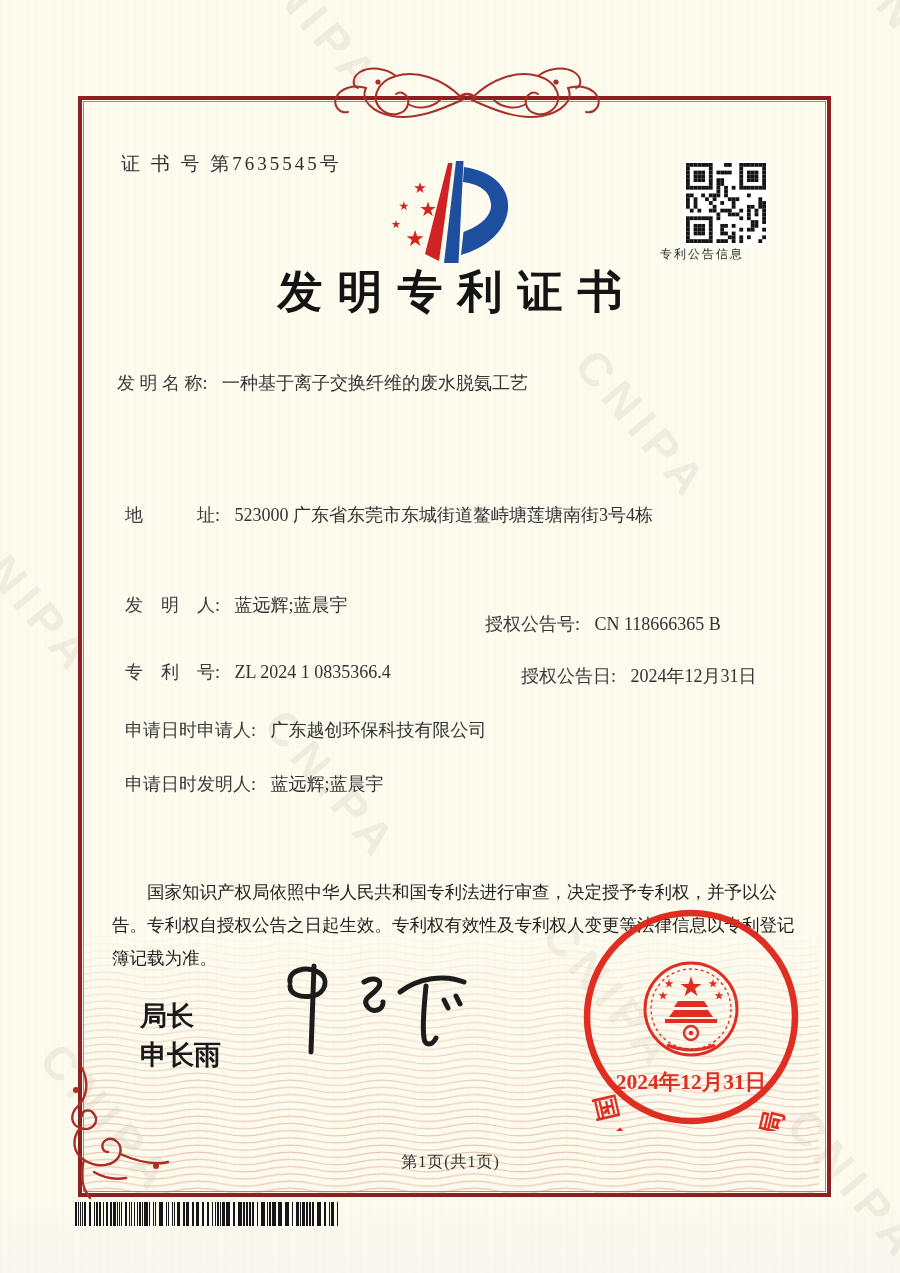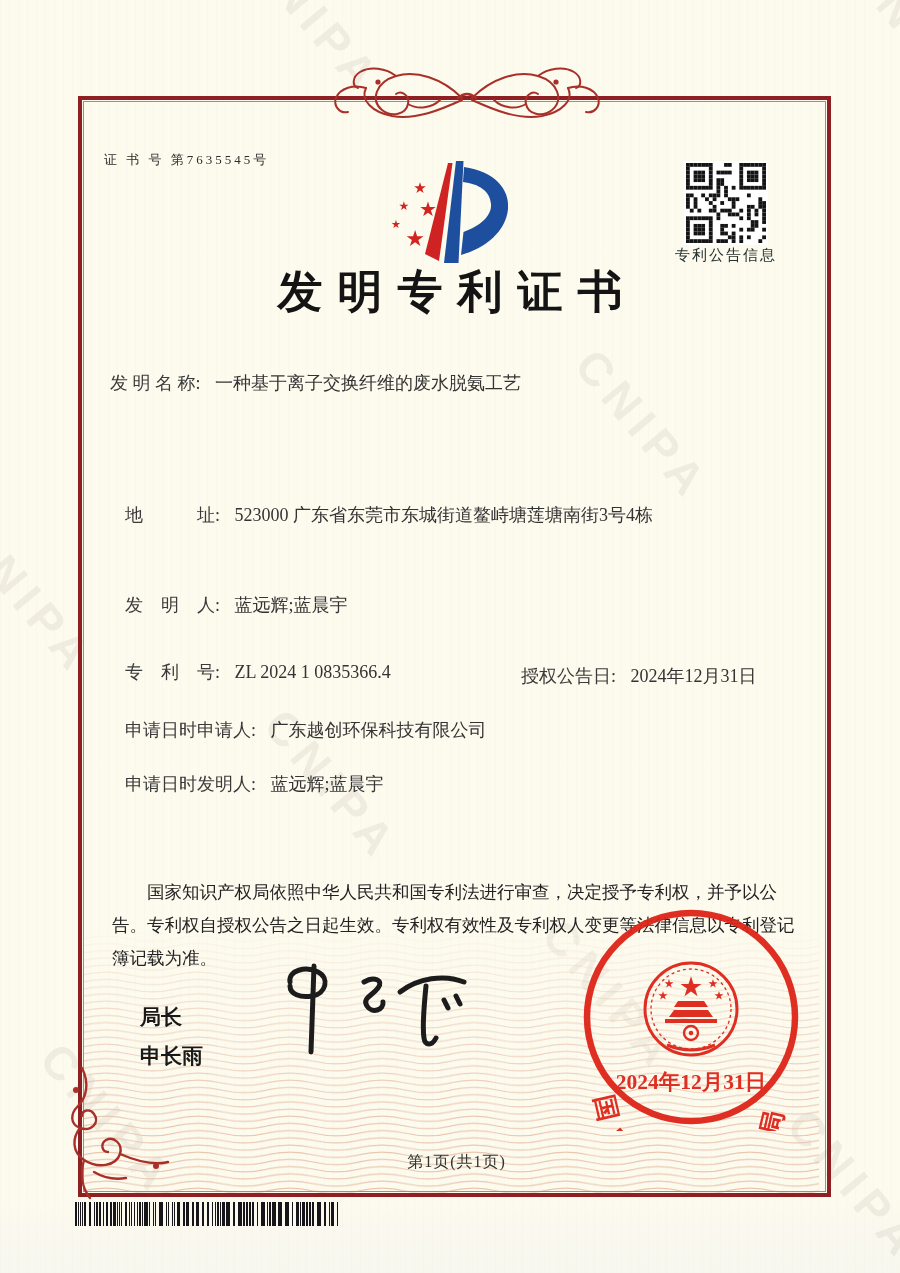--- a/index.html
+++ b/index.html
@@ -34,68 +34,68 @@
   }
   .frame::after{
     content:""; position:absolute; inset:1px;
     border:1px solid #c97b74;
   }
   
   .orn-top{position:absolute; left:312px; top:58px; pointer-events:none;}
   .orn-corner{position:absolute; left:56px; top:1062px; pointer-events:none;}
   
   .cert-no{
-    position:absolute; left:104px; top:151px;
-    font-size:13px; letter-spacing:3px; color:#2e2e2e;
+    position:absolute; left:121px; top:151px;
+    font-size:19px; letter-spacing:3px; color:#2e2e2e;
   }
   .logo{position:absolute; left:386px; top:160px;}
   .logo text{font-family:"DejaVu Sans",sans-serif;}
   .doc-title{
     position:absolute; left:0; top:262px; width:900px;
     text-align:center; font-size:45px; font-weight:bold; color:#141414;
     letter-spacing:15px; text-indent:15px;
   }
   .qr-wrap{position:absolute; left:684px; top:161px; width:80px; height:80px; background:#fff; padding:2px;}
   .qr-caption{
-    position:absolute; left:660px; top:246px; width:132px; text-align:center;
-    font-size:15px; letter-spacing:2px; color:#25322e;
+    position:absolute; left:660px; top:246px; width:132px; 
+    font-size:12px; letter-spacing:2px; color:#25322e;
   }
   
   .row{position:absolute; font-size:18px; white-space:nowrap;}
   .row .lbl{display:inline-block; color:#3a3a3a;}
   .row .val{color:#333;}
-  .r-name    {left:110px; top:371px;}
+  .r-name    {left:117px; top:371px;}
   .r-patentee{left:125px; top:447px;}
   .r-address {left:125px; top:503px;}
   .r-inventor{left:125px; top:557px;margin-top:36px;}
   .r-patno   {left:125px; top:612px;margin-top:48px;}
   .r-grantno {left:485px; top:612px;}
   .r-filed   {left:125px; top:664px;}
   .r-grantd  {left:485px; top:664px;margin-left:36px;}
   .r-app-at  {left:125px; top:718px;}
   .r-inv-at  {left:125px; top:772px;}
   .gap{display:inline-block; width:10px;}
   
   .declaration{
     position:absolute; left:112px; top:858px; width:684px;
     font-size:17.5px; line-height:33px; text-indent:2em; color:#222;
   }
   
   .waves{position:absolute; left:83px; top:928px; pointer-events:none;}
   .signer{
     position:absolute; left:140px; top:997px;
     font-family:"Liberation Sans","DejaVu Sans",sans-serif;
-    font-size:21px; font-weight:600; color:#191919; line-height:39px;
+    font-size:27px; font-weight:600; color:#191919; line-height:39px;
   }
   .signature{position:absolute; left:268px; top:958px;}
   .seal{position:absolute; left:577px; top:903px; opacity:0.95;}
   .seal text{font-weight:bold;}
   .page-no{
     position:absolute; left:78px; top:1152px; width:745px; text-align:center;
-    font-size:16px; letter-spacing:1px; color:#33332e;padding-left:6px;
+    font-size:16px; letter-spacing:1px; color:#33332e;
   }
   .barcode{position:absolute; left:75px; top:1202px;}
 </style>
 </head>
 <body>
 
 <div class="page">
 
   <span class="wm wm1">CNIPA</span>
   <span class="wm wm2">CNIPA</span>
@@ -378,20 +378,24 @@
     <span class="val">523000 广东省东莞市东城街道鳌峙塘莲塘南街3号4栋</span>
   </div>
   <div class="row r-inventor">
     <span class="lbl">发　明　人:</span><span class="gap"></span>
     <span class="val">蓝远辉;蓝晨宇</span>
   </div>
   <div class="row r-patno">
     <span class="lbl">专　利　号:</span><span class="gap"></span>
     <span class="val">ZL 2024 1 0835366.4</span>
   </div>
+  <div class="row r-grantno">
+    <span class="lbl">授权公告号:</span><span class="gap"></span>
+    <span class="val">CN 118666365 B</span>
+  </div>
   <div class="row r-grantd">
     <span class="lbl">授权公告日:</span><span class="gap"></span>
     <span class="val">2024年12月31日</span>
   </div>
   <div class="row r-app-at">
     <span class="lbl">申请日时申请人:</span><span class="gap"></span>
     <span class="val">广东越创环保科技有限公司</span>
   </div>
   <div class="row r-inv-at">
     <span class="lbl">申请日时发明人:</span><span class="gap"></span>

